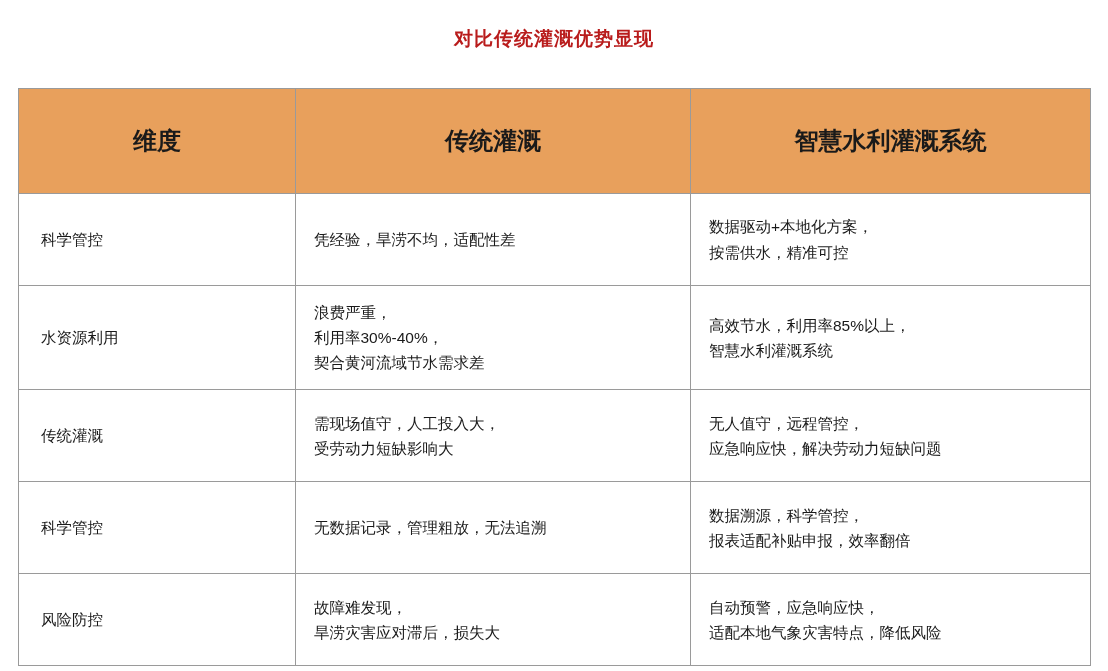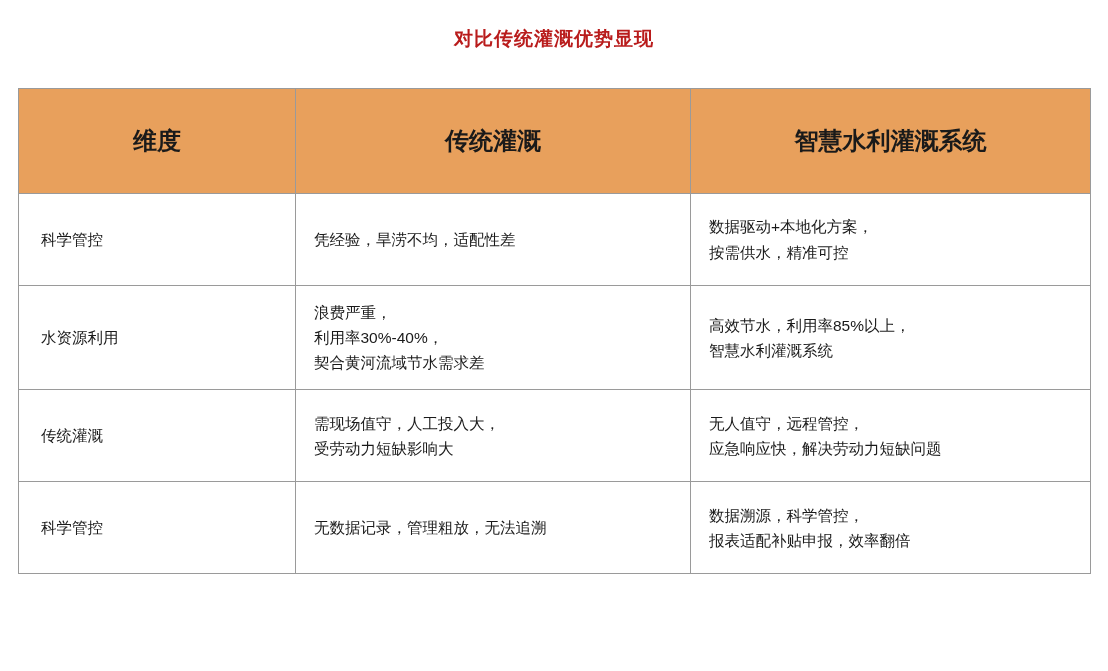--- a/index.html
+++ b/index.html
@@ -143,17 +143,32 @@
               <div>无数据记录，管理粗放，无法追溯</div>
             </div>
           </td>
           <td>
             <div class="cell-lines">
               <div>数据溯源，科学管控，</div>
               <div>报表适配补贴申报，效率翻倍</div>
             </div>
           </td>
         </tr>
+        <tr>
+          <td class="dim">风险防控</td>
+          <td>
+            <div class="cell-lines">
+              <div>故障难发现，</div>
+              <div>旱涝灾害应对滞后，损失大</div>
+            </div>
+          </td>
+          <td>
+            <div class="cell-lines">
+              <div>自动预警，应急响应快，</div>
+              <div>适配本地气象灾害特点，降低风险</div>
+            </div>
+          </td>
+        </tr>
       </tbody>
     </table>
   </div>
 
 </div>
 
 </body></html>

